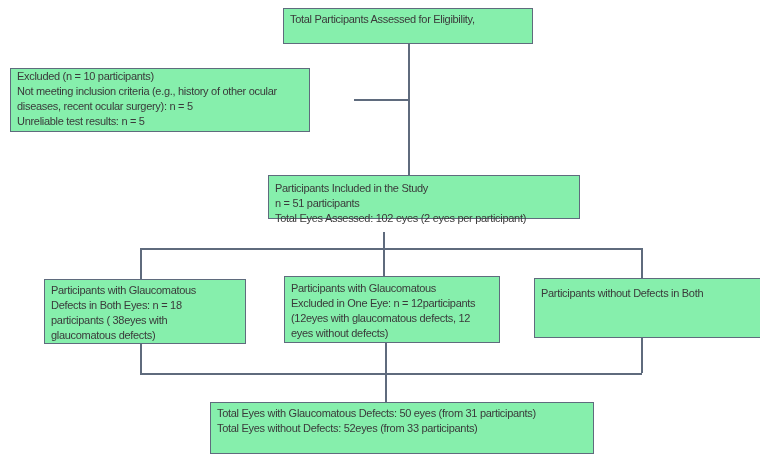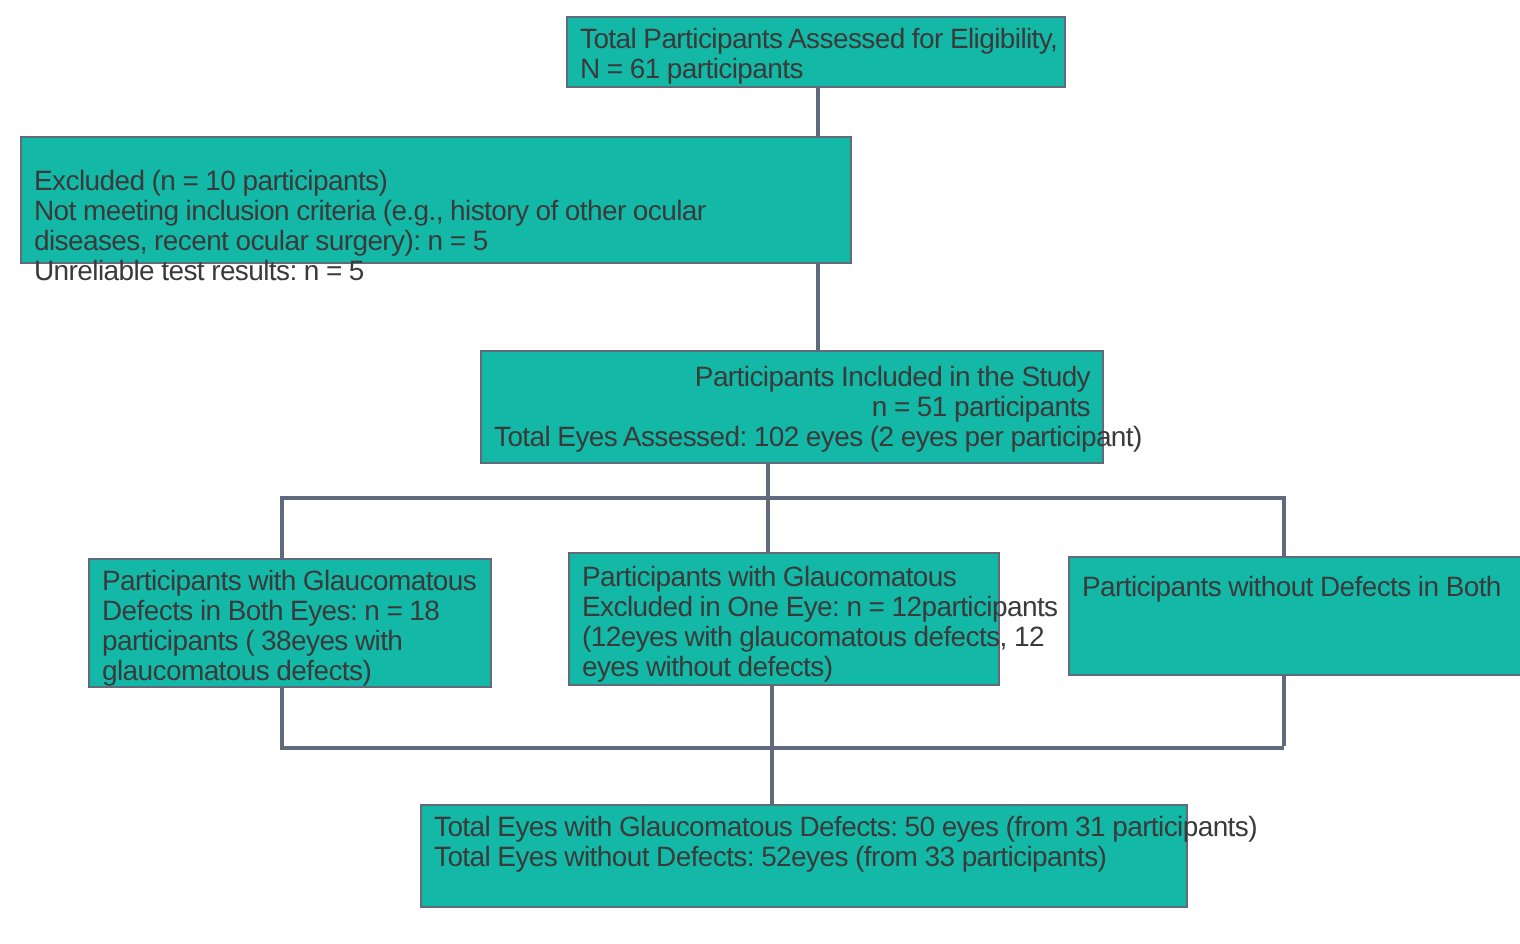--- a/index.html
+++ b/index.html
@@ -12,23 +12,23 @@
     width: 760px;
     height: 472px;
     background: var(--bg, #ffffff);
     font-family: "Liberation Sans", sans-serif;
     overflow: hidden;
   }
   .box {
     position: absolute;
     box-sizing: border-box;
     border: 1.5px solid var(--line, #5f6b7d);
-    background: #14b8a6;
+    background: #86efac;
     color: var(--text, #3a3a3a);
-    font-size: 14px;
+    font-size: 11px;
     line-height: 15px;
     letter-spacing: -0.3px;
     padding: 3px 6px 0 6px;
     z-index: 2;
   }
   .ln {
     white-space: nowrap;
   }
   .vline {
     position: absolute;
@@ -55,31 +55,30 @@
   <div class="vline" style="left:140px; top:248px; height:31px;"></div>
   <div class="vline" style="left:383px; top:248px; height:28px;"></div>
   <div class="vline" style="left:641px; top:248px; height:30px;"></div>
   <div class="vline" style="left:140px; top:344px; height:29px;"></div>
   <div class="vline" style="left:641px; top:338px; height:35px;"></div>
   <div class="hline" style="left:140px; top:373px; width:502px;"></div>
   <div class="vline" style="left:385px; top:343px; height:59px;"></div>
 
   <div class="box" style="left:283px; top:8px; width:250px; height:36px;">
     <div class="ln">Total Participants Assessed for Eligibility,</div>
-    <div class="ln">N = 61 participants</div>
   </div>
 
-  <div class="box" style="left:10px; top:68px; width:416px; height:64px; padding-top:14px;">
+  <div class="box" style="left:10px; top:68px; width:300px; height:64px; padding-top:0;">
     <div class="ln">Excluded (n = 10 participants)</div>
     <div class="ln">Not meeting inclusion criteria (e.g., history of other ocular</div>
     <div class="ln">diseases, recent ocular surgery): n = 5</div>
     <div class="ln">Unreliable test results: n = 5</div>
   </div>
 
-  <div class="box" style="left:240px; top:175px; width:312px; height:57px; padding-top:5px;text-align:right;">
+  <div class="box" style="left:268px; top:175px; width:312px; height:44px; padding-top:5px;">
     <div class="ln">Participants Included in the Study</div>
     <div class="ln">n = 51 participants</div>
     <div class="ln">Total Eyes Assessed: 102 eyes (2 eyes per participant)</div>
   </div>
 
   <div class="box" style="left:44px; top:279px; width:202px; height:65px;">
     <div class="ln">Participants with Glaucomatous</div>
     <div class="ln">Defects in Both Eyes: n = 18</div>
     <div class="ln">participants ( 38eyes with</div>
     <div class="ln">glaucomatous defects)</div>

